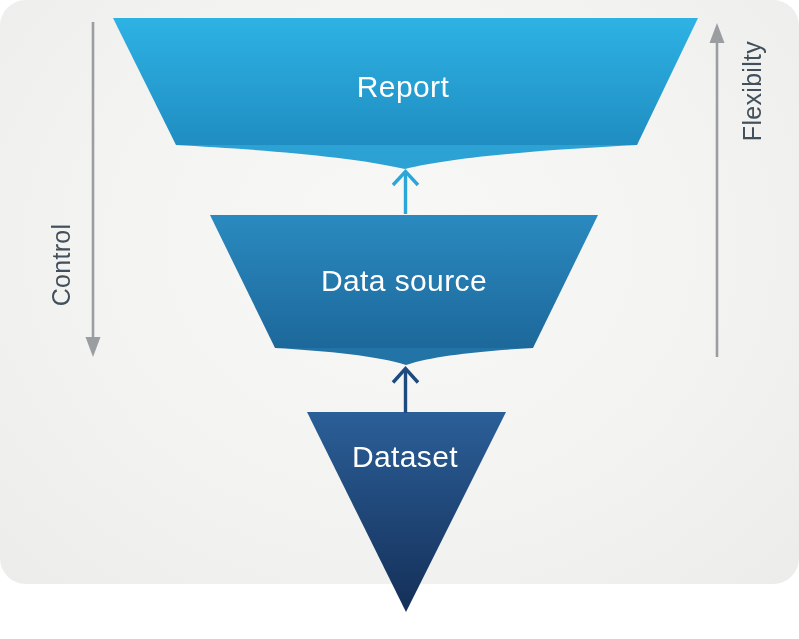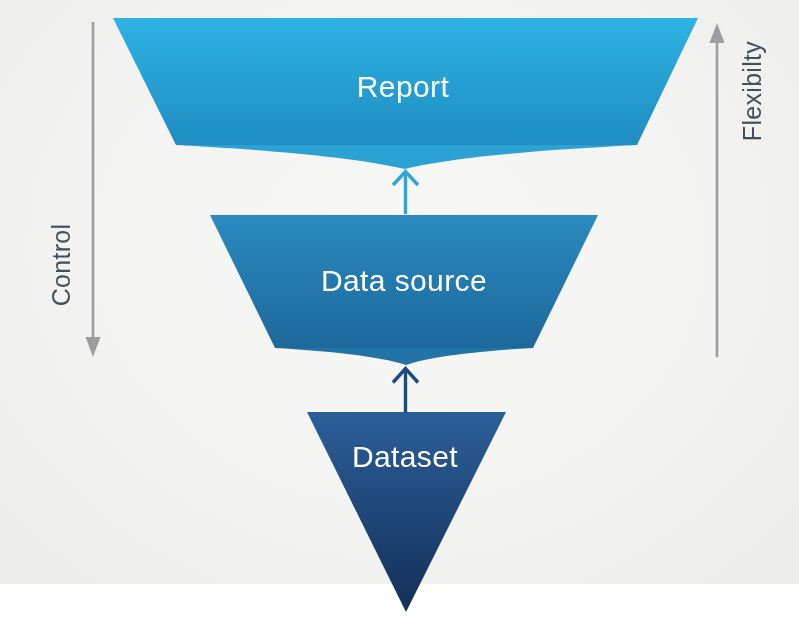--- a/index.html
+++ b/index.html
@@ -3,20 +3,21 @@
 <meta charset="utf-8">
 <style>
   html,body{margin:0;padding:0}
   body{
     width:799px;height:639px;overflow:hidden;
     font-family:"Liberation Sans",sans-serif;
   }
   .stage{
     position:relative;width:799px;height:584px;
     background:radial-gradient(ellipse at 50% 42%, #f8f8f6 0%, #f3f3f1 55%, #ececea 100%);
+    border-radius:26px;
   }
   .stage > svg{position:absolute;left:0;top:0}
   .band-label{
     position:absolute;transform:translate(-50%,-50%);
     color:#ffffff;font-size:30px;font-weight:400;letter-spacing:0.4px;
     white-space:nowrap;user-select:none;
   }
   .side-label{
     position:absolute;transform:translate(-50%,-50%) rotate(-90deg);
     font-size:25px;font-weight:400;letter-spacing:0.3px;

